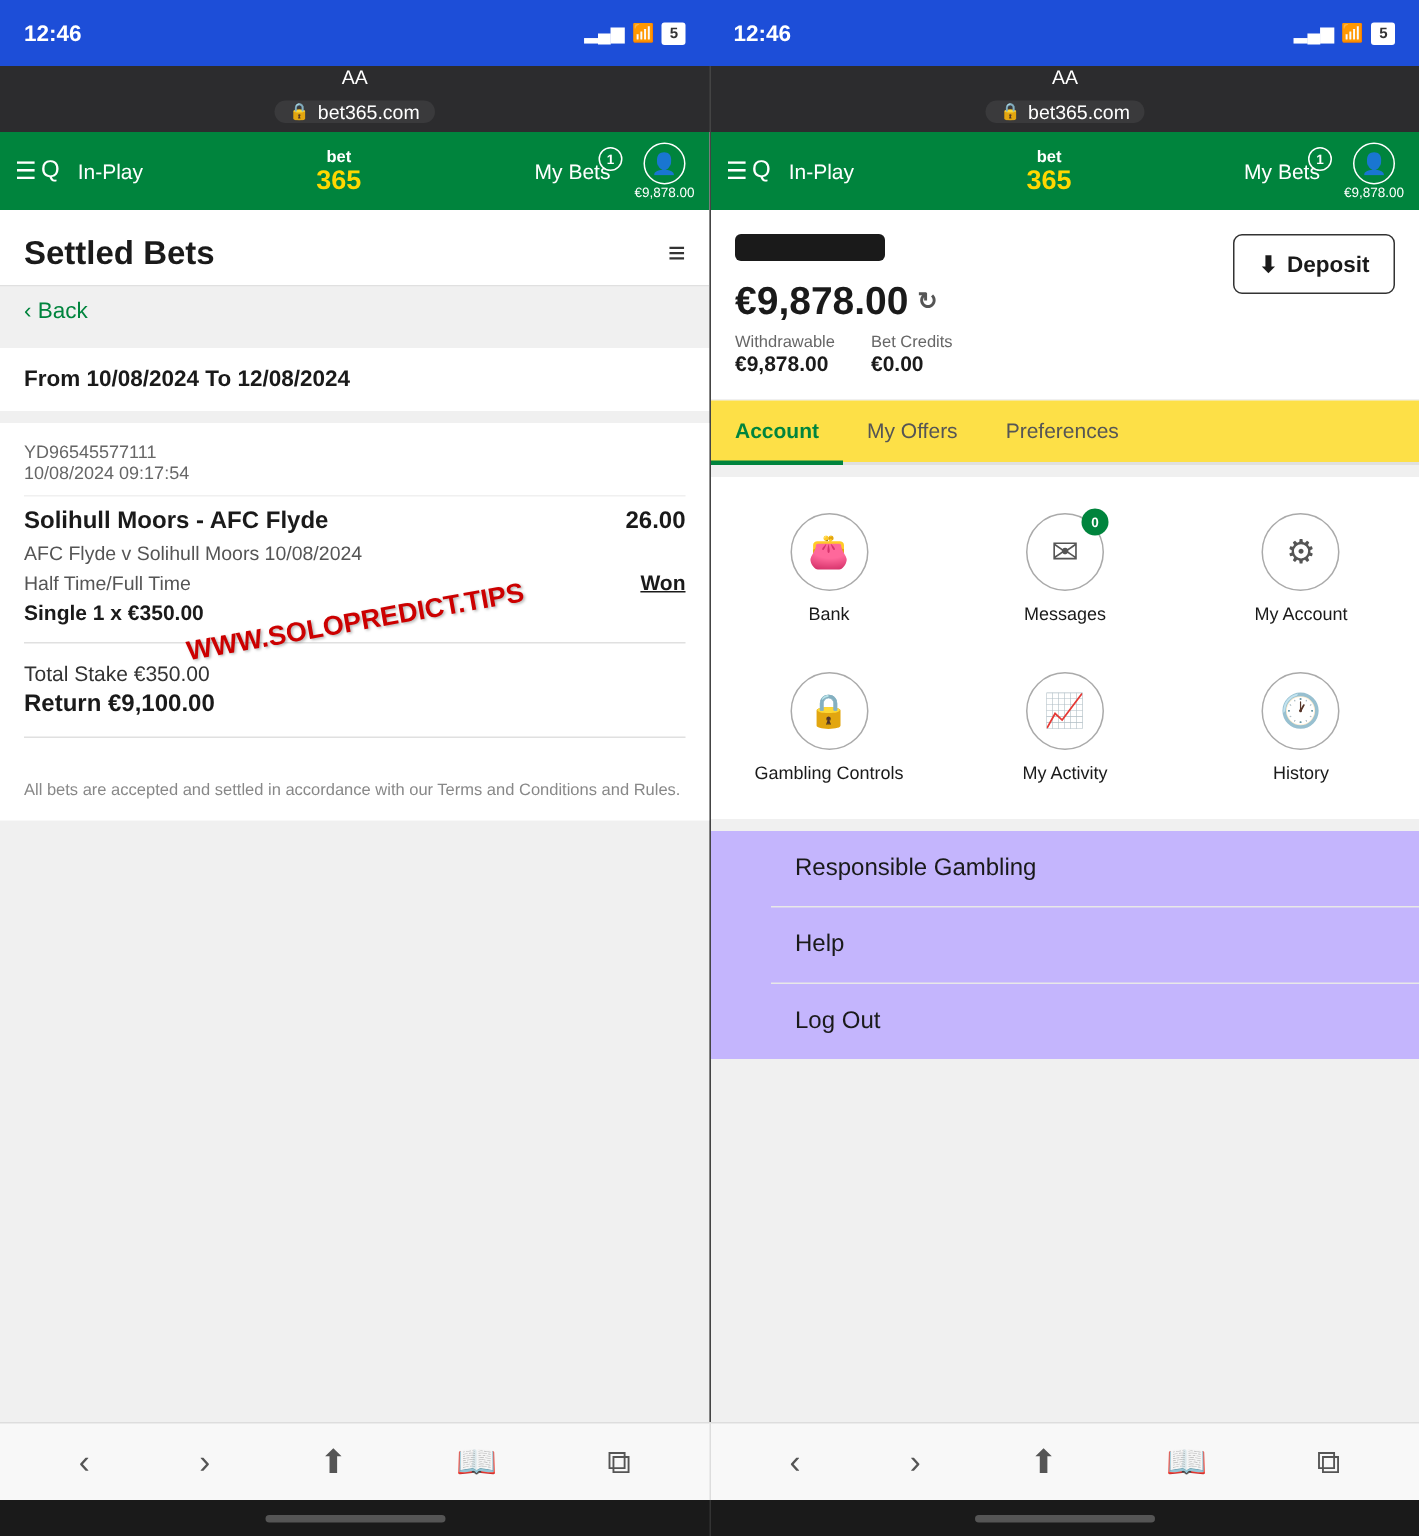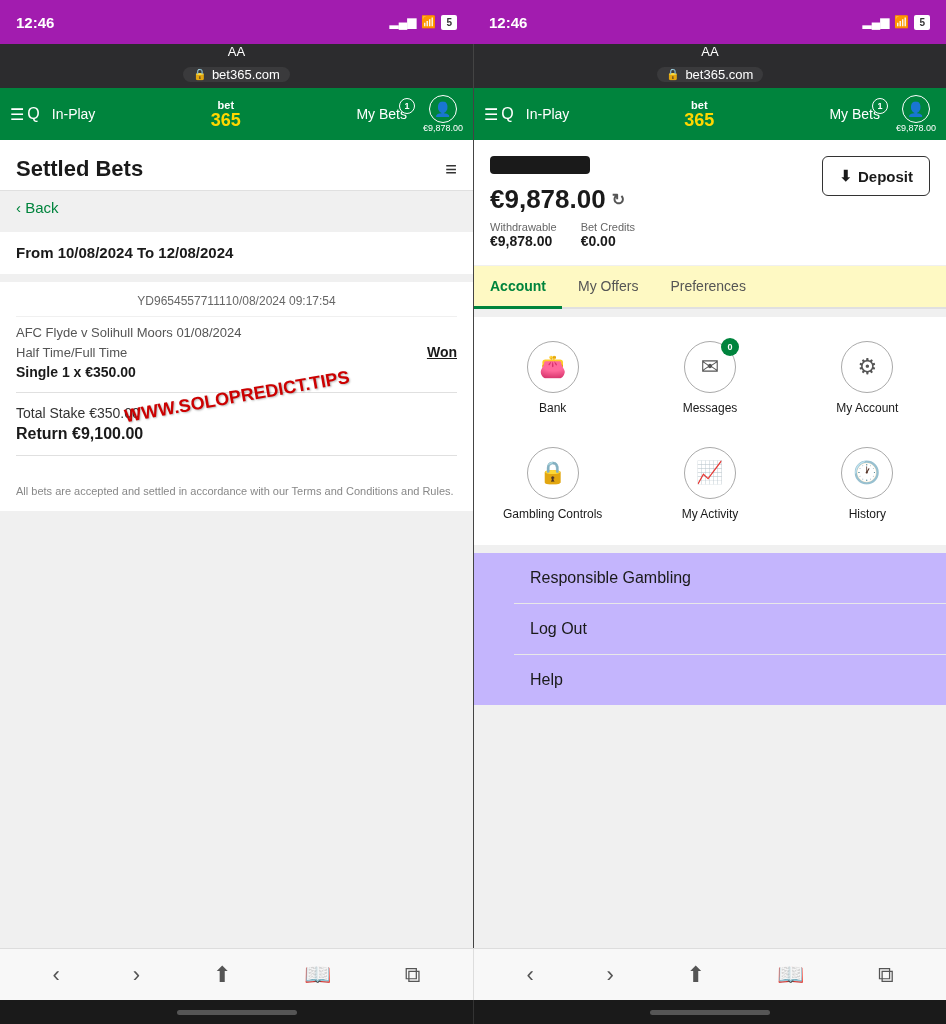--- a/index.html
+++ b/index.html
@@ -9,21 +9,21 @@
       display: flex;
       flex-direction: column;
       background: #1a1a1a;
       font-family: -apple-system, BlinkMacSystemFont, 'Helvetica Neue', sans-serif;
       overflow: hidden;
     }
 
     
     .status-bar {
       display: flex;
-      background: #a21caf;
+      background: #1d4ed8;
       height: 44px;
     }
     .status-half {
       width: 473px;
       display: flex;
       align-items: center;
       justify-content: space-between;
       padding: 0 16px;
     }
     .status-half:last-child { width: 473px; }
@@ -249,24 +249,25 @@
       font-weight: 600;
       color: #1a1a1a;
     }
     .bet-card {
       background: white;
       margin: 8px 0;
       padding: 12px 16px;
     }
     .bet-ref-row {
       display: flex;
-      justify-content: center;
+      justify-content: flex-start;
       margin-bottom: 8px;
       padding-bottom: 8px;
       border-bottom: 1px solid #f0f0f0;
+      flex-direction: column;
     }
     .bet-ref {
       font-size: 12px;
       color: #666;
     }
     .bet-date {
       font-size: 12px;
       color: #666;
     }
     .bet-match-row {
@@ -414,21 +415,21 @@
       color: #1a1a1a;
       cursor: pointer;
       display: flex;
       align-items: center;
       gap: 6px;
       white-space: nowrap;
     }
 
     
     .tabs-bar {
-      background: #fef9c3;
+      background: #fde047;
       display: flex;
       border-bottom: 2px solid #e0e0e0;
       margin-top: 1px;
     }
     .tab {
       padding: 12px 16px;
       font-size: 14px;
       color: #555;
       cursor: pointer;
       border-bottom: 3px solid transparent;
@@ -626,21 +627,25 @@
       <button class="back-btn">‹ Back</button>
       <div class="date-range">
         <span class="date-range-text">From 10/08/2024 To 12/08/2024</span>
       </div>
       <div class="bet-card-wrapper">
         <div class="bet-card">
           <div class="bet-ref-row">
             <span class="bet-ref">YD96545577111</span>
             <span class="bet-date">10/08/2024 09:17:54</span>
           </div>
-          <div class="bet-teams">AFC Flyde v Solihull Moors 01/08/2024</div>
+          <div class="bet-match-row">
+            <span class="bet-match">Solihull Moors - AFC Flyde</span>
+            <span class="bet-odds">26.00</span>
+          </div>
+          <div class="bet-teams">AFC Flyde v Solihull Moors 10/08/2024</div>
           <div class="bet-market-row">
             <span class="bet-market">Half Time/Full Time</span>
             <span class="bet-result">Won</span>
           </div>
           <div class="bet-stake">Single 1 x €350.00</div>
           <div class="bet-summary">
             <div class="bet-total">Total Stake €350.00</div>
             <div class="bet-return">Return €9,100.00</div>
           </div>
           <div class="bet-disclaimer">All bets are accepted and settled in accordance with our Terms and Conditions and Rules.</div>
@@ -741,22 +746,22 @@
         <div class="icon-item">
           <div class="icon-circle">
             <span class="icon-svg">🕐</span>
           </div>
           <span class="icon-label">History</span>
         </div>
       </div>
 
       <div class="menu-list">
         <div class="menu-item">Responsible Gambling</div>
+        <div class="menu-item">Help</div>
         <div class="menu-item">Log Out</div>
-        <div class="menu-item">Help</div>
       </div>
     </div>
   </div>
 </div>
 
 <div class="bottom-bar">
   <div class="bottom-half">
     <button class="bottom-btn">‹</button>
     <button class="bottom-btn">›</button>
     <button class="bottom-btn">⬆</button>

